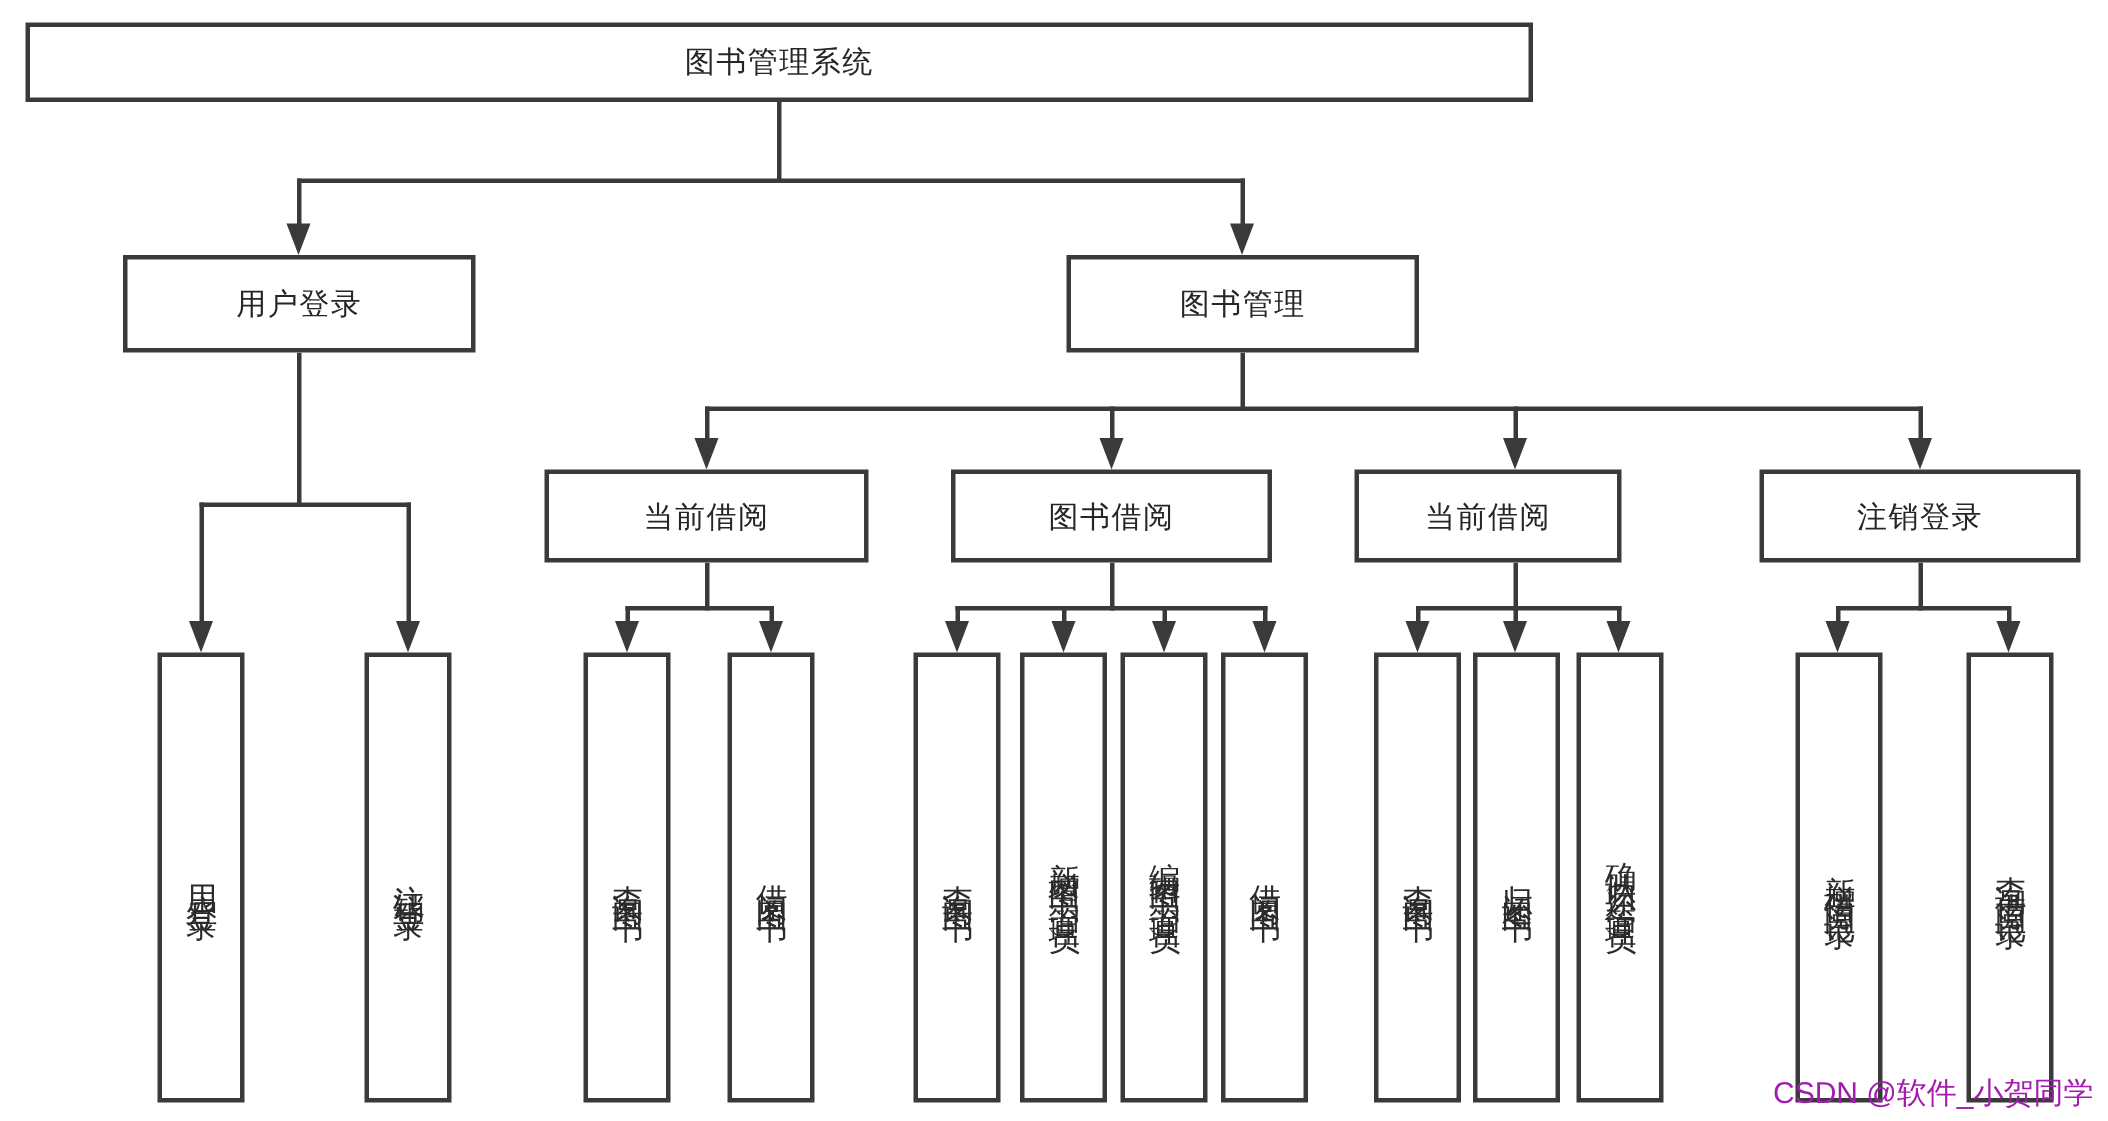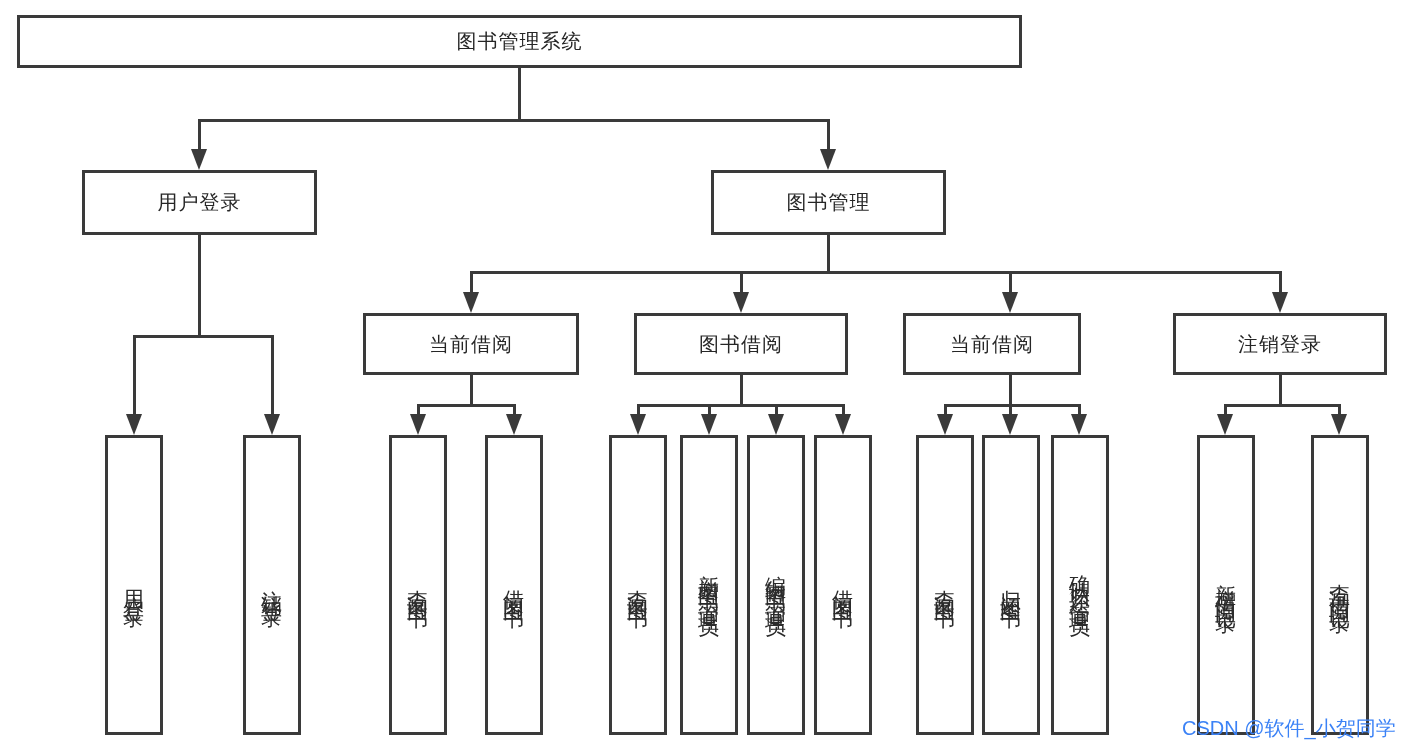--- a/index.html
+++ b/index.html
@@ -53,21 +53,21 @@
     border-right: 8px solid transparent;
     border-top: 21px solid #3a3a3a;
     z-index: 1;
   }
   
   .watermark {
     position: absolute;
     left: 1182px;
     top: 715px;
     font-size: 20px;
-    color: #3b82f6;
+    color: #a21caf;
     z-index: 3;
     white-space: nowrap;
   }
 </style>
 </head>
 <body>
 
 <div class="stage">
 
   <div class="vline" style="left:518px; top:67px; height:55px;"></div>

